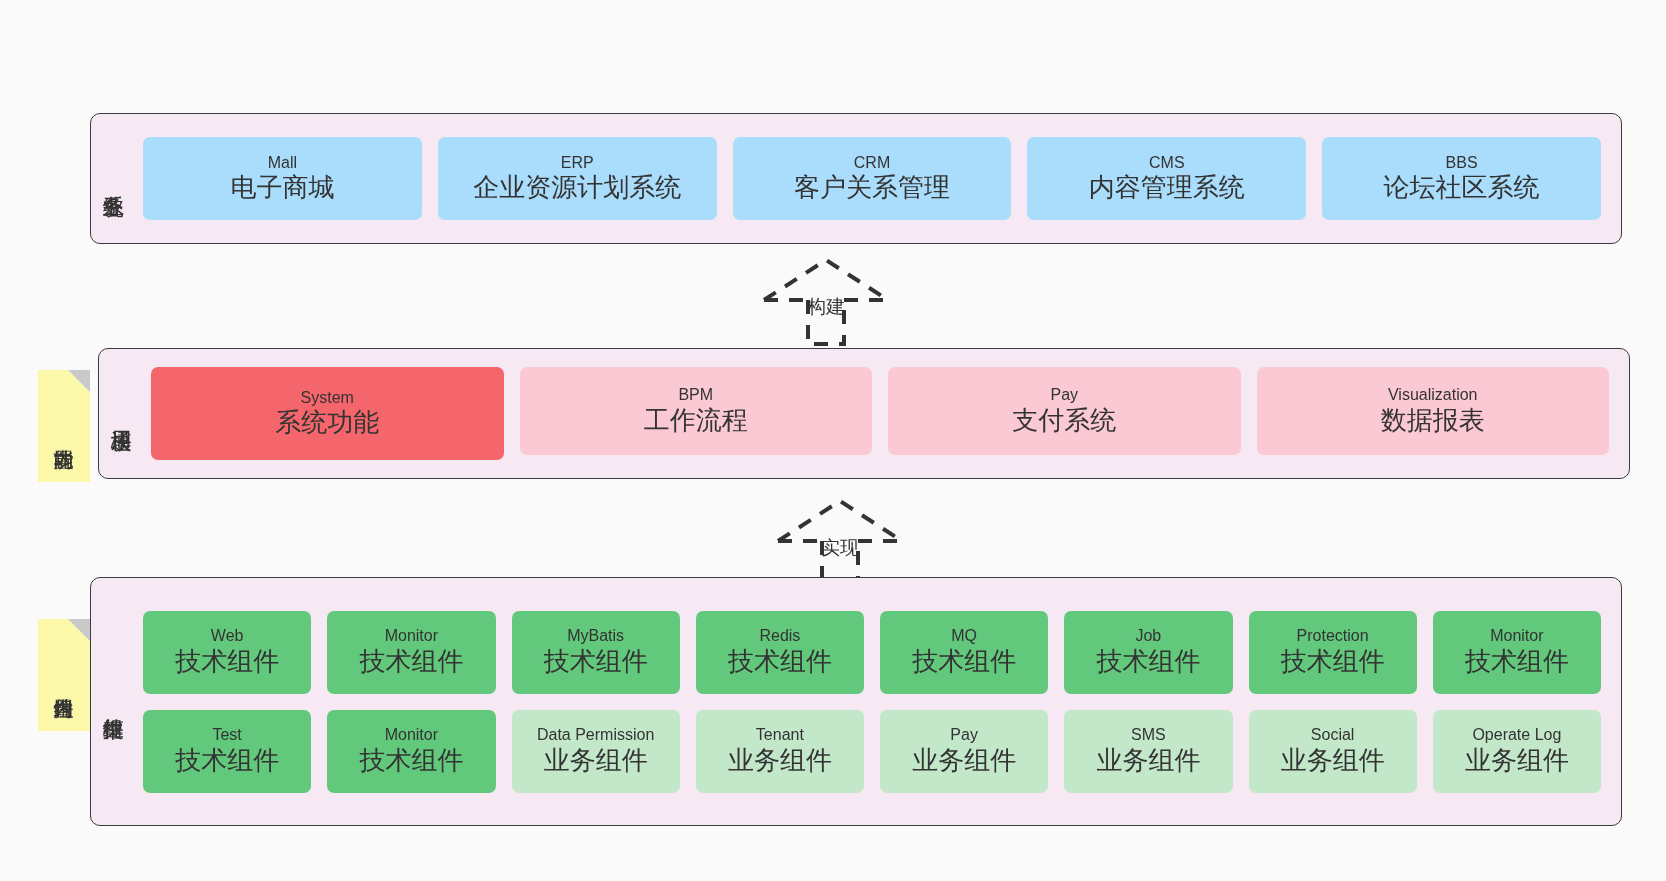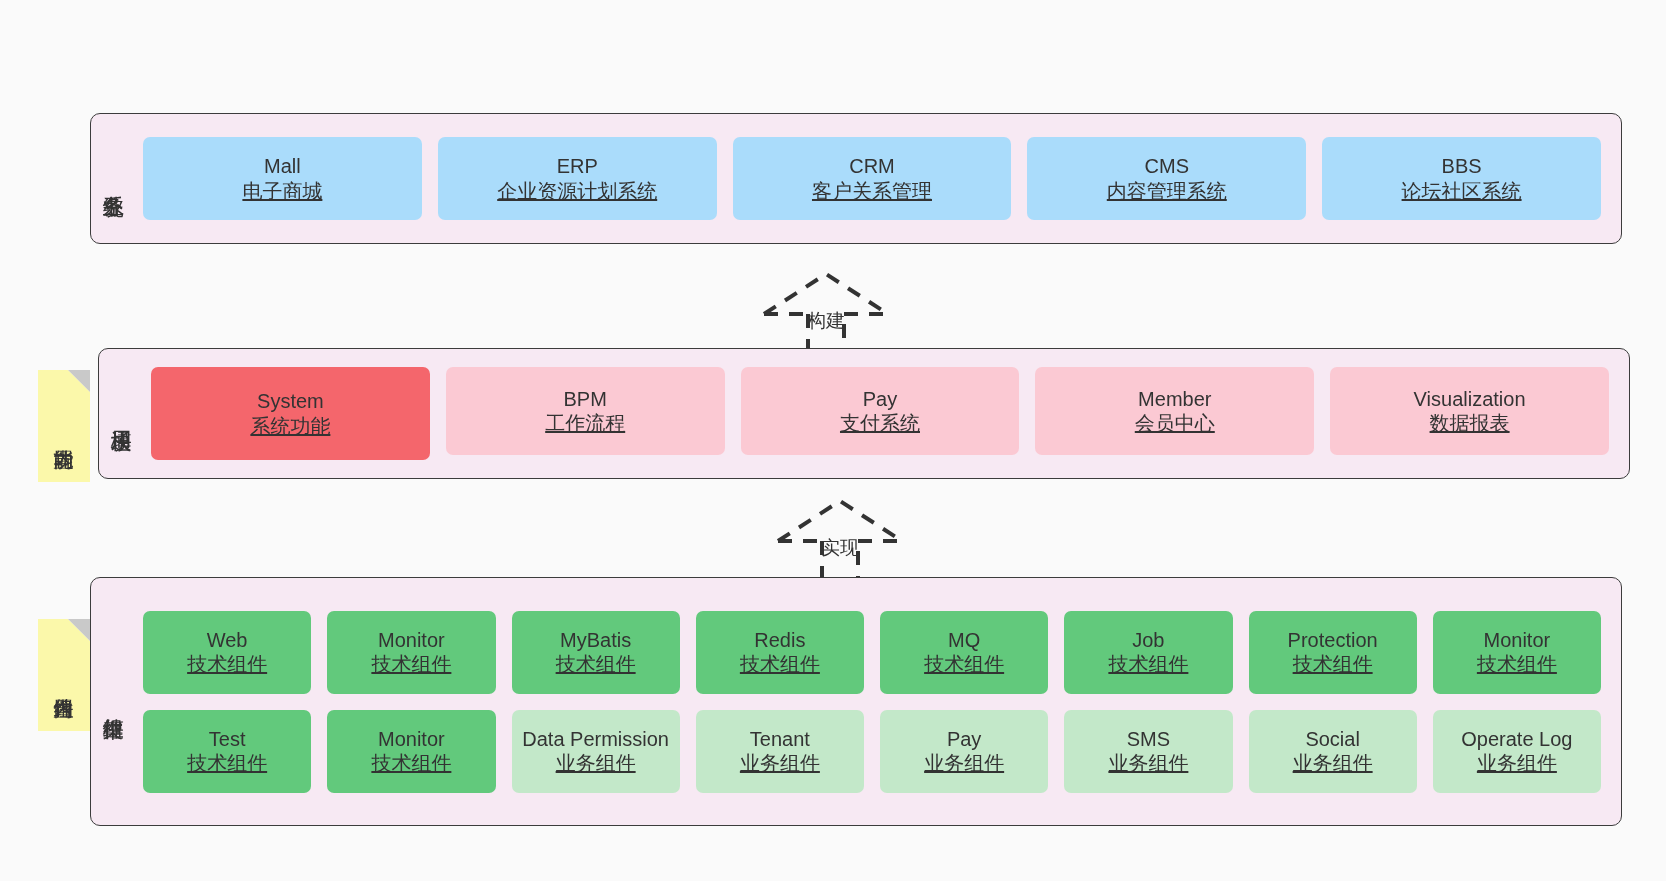--- a/index.html
+++ b/index.html
@@ -76,27 +76,26 @@
     border-radius: 7px;
     display: flex;
     flex-direction: column;
     align-items: center;
     justify-content: center;
     text-align: center;
     line-height: 1.22;
     padding: 4px 6px;
   }
   .node .n-title {
-    font-size: 20px;
+    font-size: 16px;
     color: #333333;
   }
   .node .n-sub {
-    font-size: 20px;
-    color: #333333;
-    text-decoration: underline;
+    font-size: 26px;
+    color: #333333;
   }
 
   .n-blue      { background: #aadcfb; height: 83px; }
   .n-red       { background: #f4666c; height: 93px; }
   .n-pink      { background: #fbc9d3; height: 88px; }
   .n-green     { background: #62c97c; height: 83px; }
   .n-lgreen    { background: #c3e8c9; height: 83px; justify-content: center; }
 
   
   .sticky {
@@ -180,21 +179,21 @@
           <div class="n-sub">内容管理系统</div>
         </div>
         <div class="node n-blue">
           <div class="n-title">BBS</div>
           <div class="n-sub">论坛社区系统</div>
         </div>
       </div>
     </div>
   </div>
 
-  <div class="arrow" style="left:746px; top:266px;">
+  <div class="arrow" style="left:746px; top:252px;">
     <svg width="160" height="96" viewBox="0 0 160 96">
       <path d="M 18 48 L 80 8 L 142 48" fill="none" stroke="#333333" stroke-width="4" stroke-dasharray="14 11" stroke-linecap="butt"></path>
       <path d="M 18 48 L 62 48 M 98 48 L 142 48" fill="none" stroke="#333333" stroke-width="4" stroke-dasharray="14 11" stroke-linecap="butt"></path>
       <path d="M 62 48 L 62 92 L 98 92 L 98 48" fill="none" stroke="#333333" stroke-width="4" stroke-dasharray="14 11" stroke-linecap="butt"></path>
     </svg>
     <div class="arrow-label">构建</div>
   </div>
 
   <div class="sticky" style="left:38px; top:370px; width:52px; height:112px;">
     <span>内置功能</span>
@@ -210,24 +209,20 @@
         </div>
         <div class="node n-pink">
           <div class="n-title">BPM</div>
           <div class="n-sub">工作流程</div>
         </div>
         <div class="node n-pink">
           <div class="n-title">Pay</div>
           <div class="n-sub">支付系统</div>
         </div>
         <div class="node n-pink">
-          <div class="n-title">Member</div>
-          <div class="n-sub">会员中心</div>
-        </div>
-        <div class="node n-pink">
           <div class="n-title">Visualization</div>
           <div class="n-sub">数据报表</div>
         </div>
       </div>
     </div>
   </div>
 
   <div class="arrow" style="left:760px; top:493px;">
     <svg width="160" height="96" viewBox="0 0 160 96">
       <path d="M 18 48 L 80 8 L 142 48" fill="none" stroke="#333333" stroke-width="4" stroke-dasharray="14 11" stroke-linecap="butt"></path>

